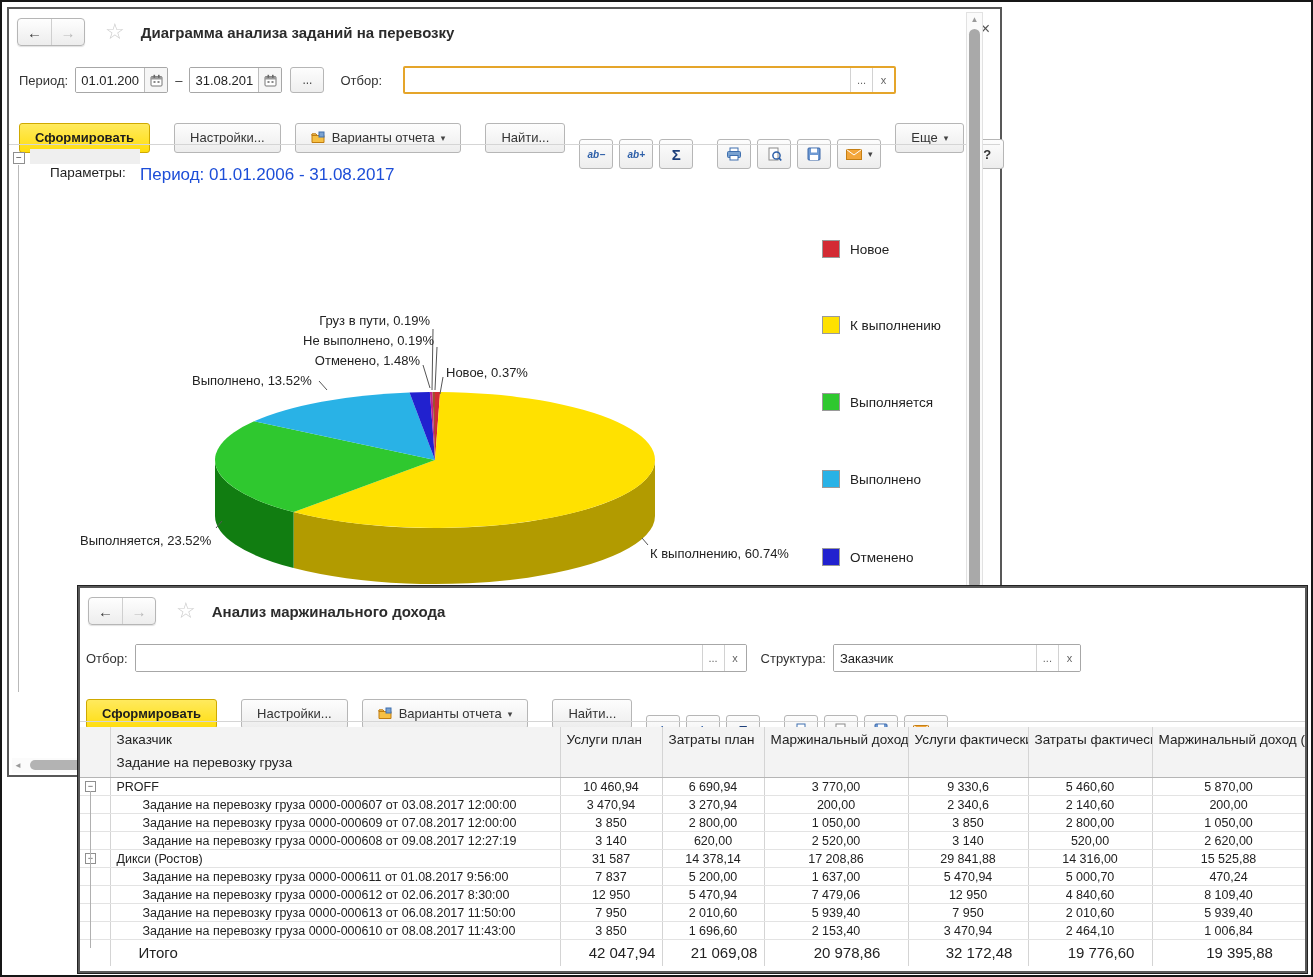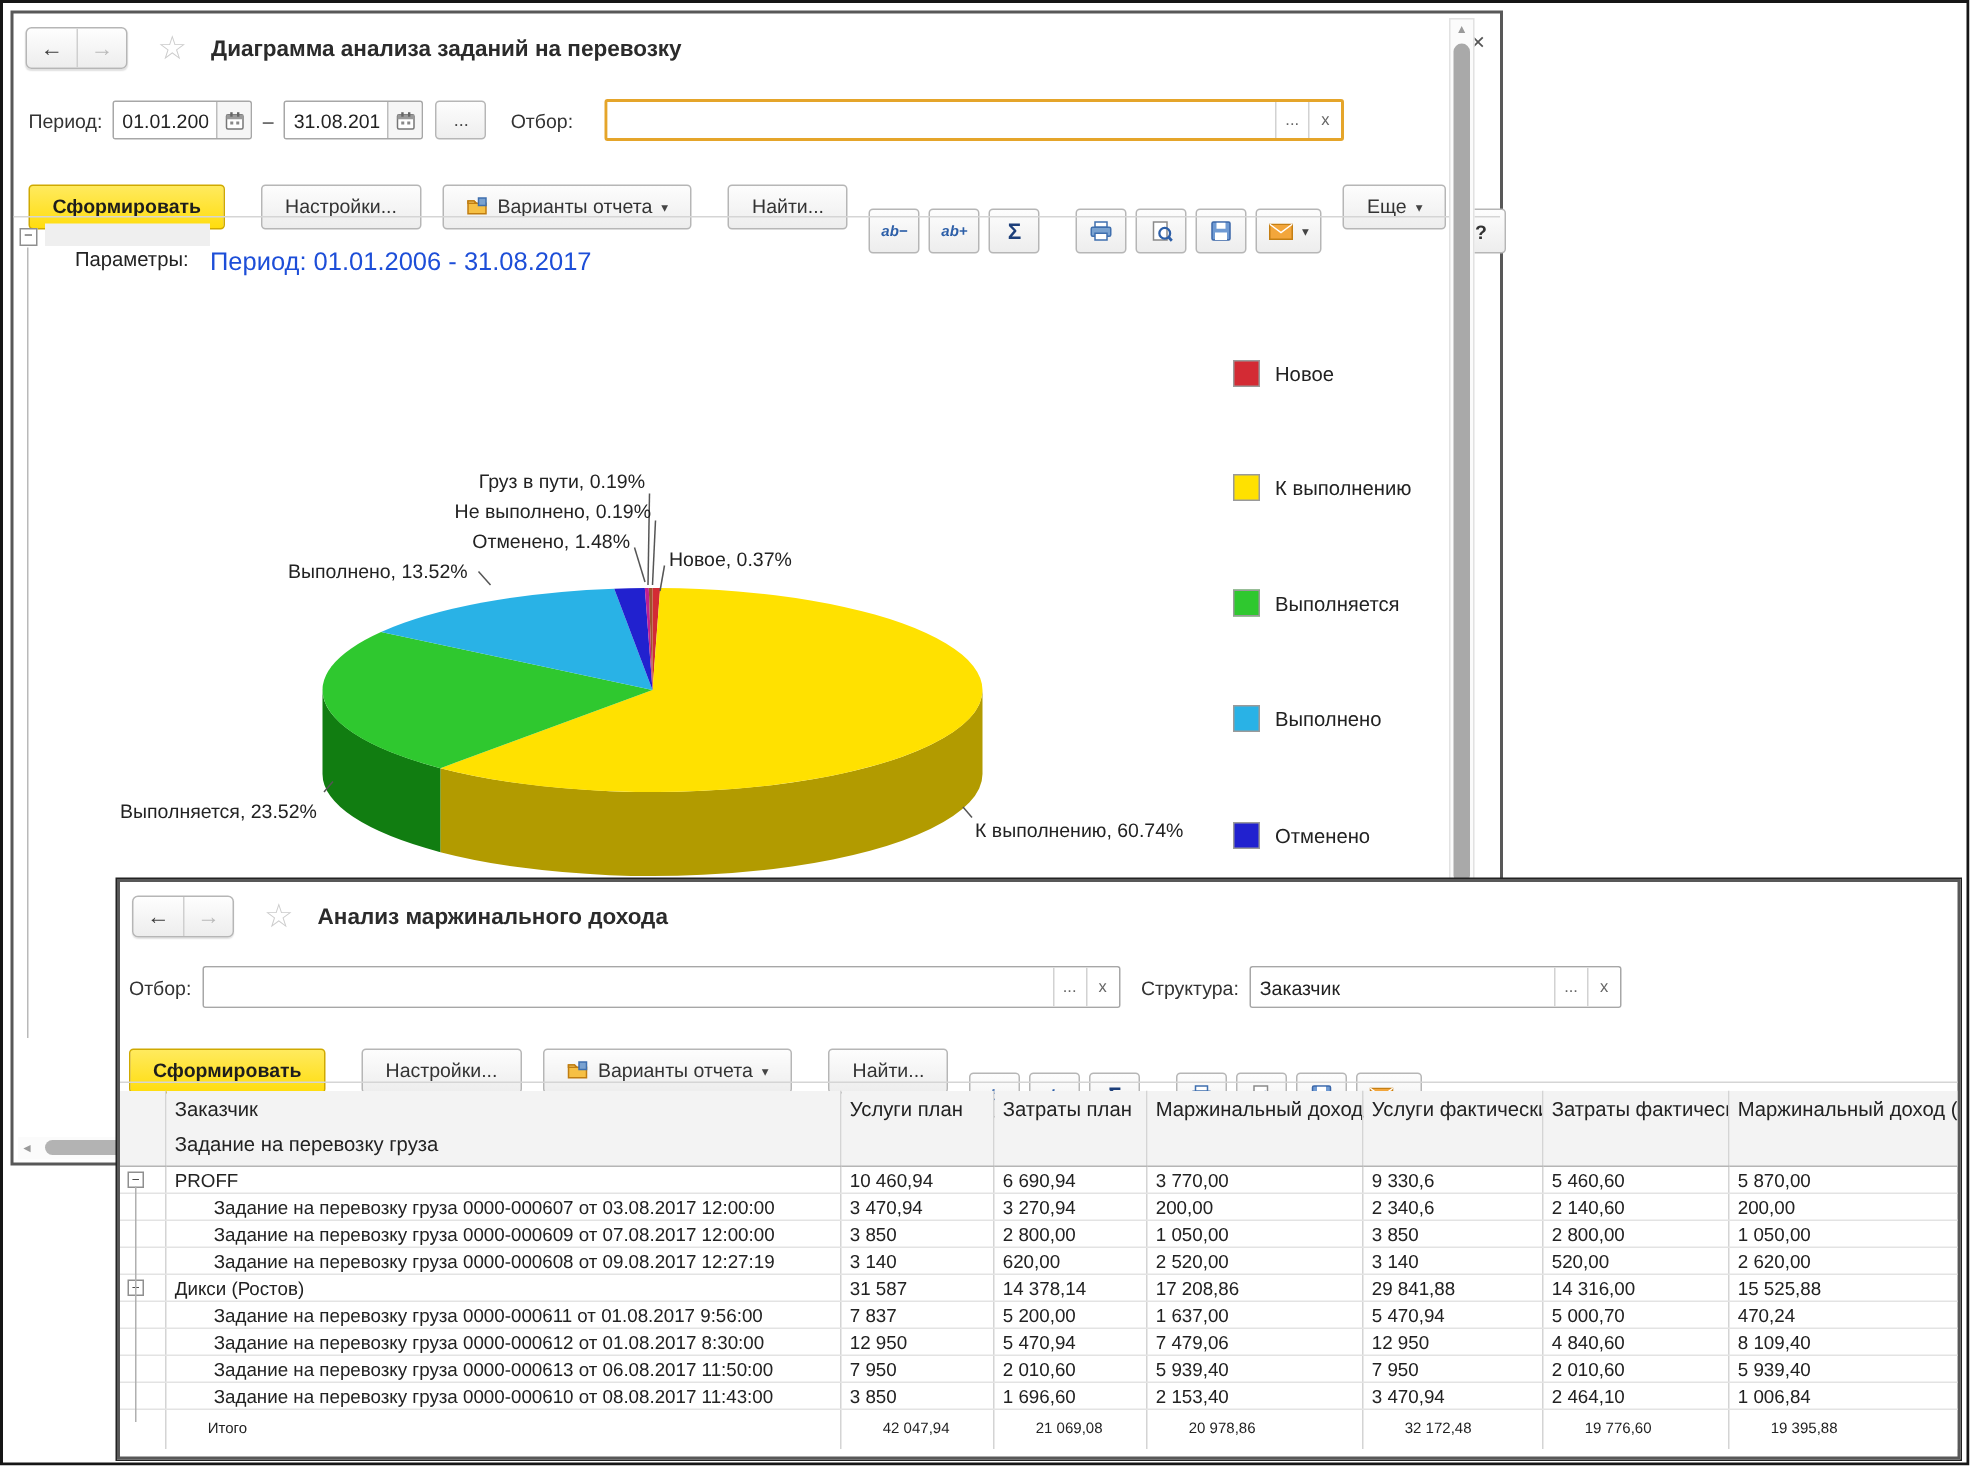--- a/index.html
+++ b/index.html
@@ -73,25 +73,25 @@
 
   
   .table-wrap { position:absolute; left:0; right:0; top:139px; bottom:0; overflow:hidden; }
   table.report { border-collapse:collapse; table-layout:fixed; width:1225px; font-size:12.5px; color:#222; }
   table.report th, table.report td { border-right:1px solid #d4d4d4; overflow:hidden; white-space:nowrap; }
   thead th { background:#f3f3f3; border-bottom:1px solid #b5b5b5; font-weight:normal; text-align:left; vertical-align:top; padding:3px 6px; font-size:13.5px; line-height:1.55; height:50px; white-space:normal; }
   thead th.treecol { padding:0; }
   .hdr2 { display:flex; flex-direction:column; justify-content:space-between; height:44px; }
   tbody td { border-bottom:1px solid #e3e3e3; height:18px; padding:0 6px; }
   tbody tr.group td { border-top:1px solid #cfcfcf; }
-  td.num { text-align:left; }
+  td.num { text-align:center; }
   td.name-cell.detail { padding-left:32px; }
   td.tree-cell { position:relative; padding:0; }
   .expander { position:absolute; left:5px; top:3px; width:11px; height:11px; border:1px solid #8f8f8f; background:#fff; font-size:9px; line-height:9px; text-align:center; color:#444; cursor:pointer; }
-  tr.total td { border-top:1px solid #a0a0a0; font-size:10px; height:26px; border-bottom:none;padding-left:28px; }
+  tr.total td { border-top:1px solid #a0a0a0; font-size:15px; height:26px; border-bottom:none;padding-left:28px; }
   .tbl-vline { position:absolute; left:10px; top:64px; width:1px; height:157px; background:#b0b0b0; }
 </style>
 </head>
 <body>
 
 <div class="frame">
 
   <div class="window win1">
 
     <div class="win-header">
@@ -438,21 +438,21 @@
               <td class="name-cell detail">Задание на перевозку груза 0000-000611 от 01.08.2017 9:56:00</td>
               <td class="num">7 837</td>
               <td class="num">5 200,00</td>
               <td class="num">1 637,00</td>
               <td class="num">5 470,94</td>
               <td class="num">5 000,70</td>
               <td class="num">470,24</td>
             </tr>
             <tr class="detail">
               <td class="tree-cell"></td>
-              <td class="name-cell detail">Задание на перевозку груза 0000-000612 от 01.08.2017 8:30:00</td>
+              <td class="name-cell detail">Задание на перевозку груза 0000-000612 от 02.06.2017 8:30:00</td>
               <td class="num">12 950</td>
               <td class="num">5 470,94</td>
               <td class="num">7 479,06</td>
               <td class="num">12 950</td>
               <td class="num">4 840,60</td>
               <td class="num">8 109,40</td>
             </tr>
             <tr class="detail">
               <td class="tree-cell"></td>
               <td class="name-cell detail">Задание на перевозку груза 0000-000613 от 06.08.2017 11:50:00</td>

